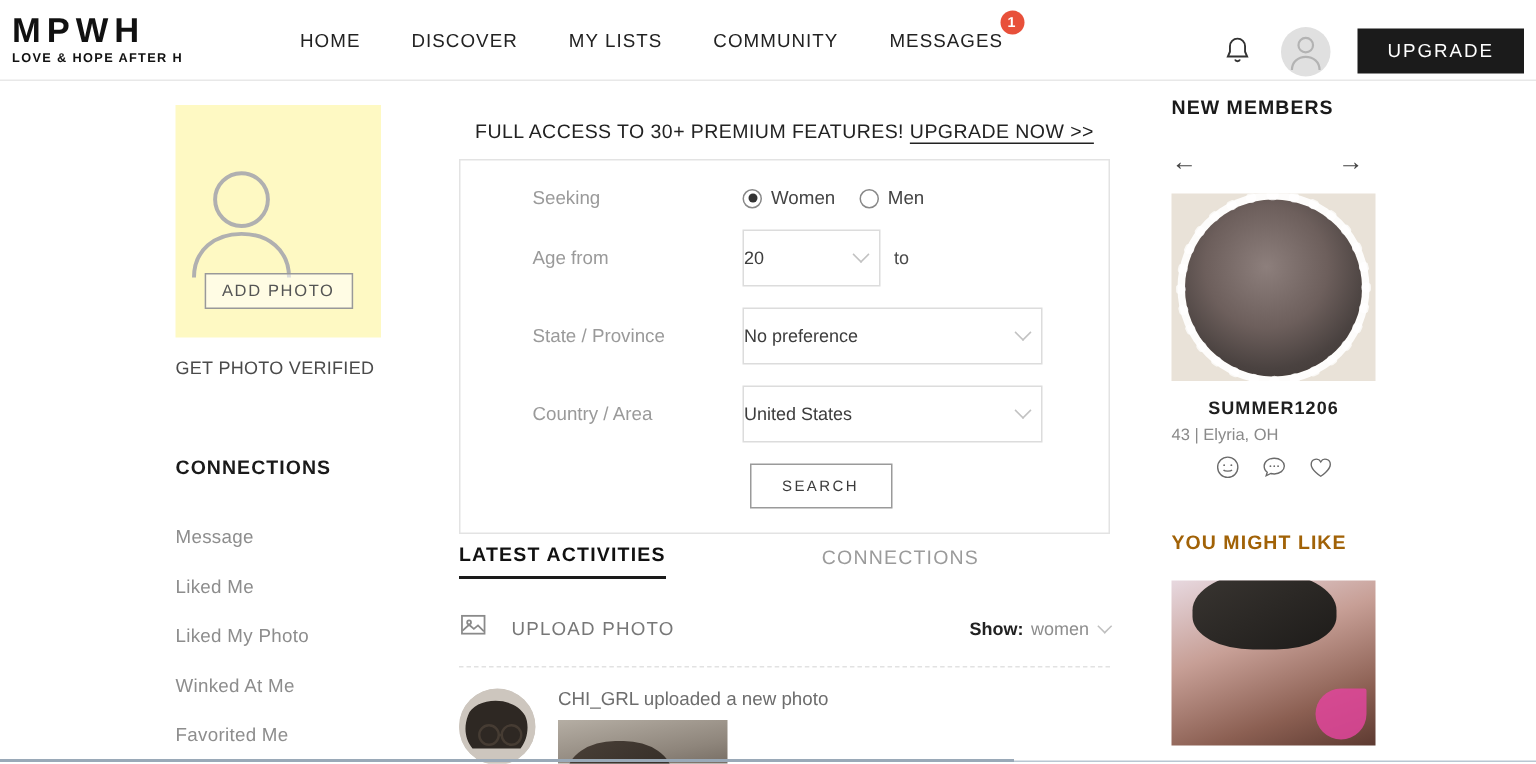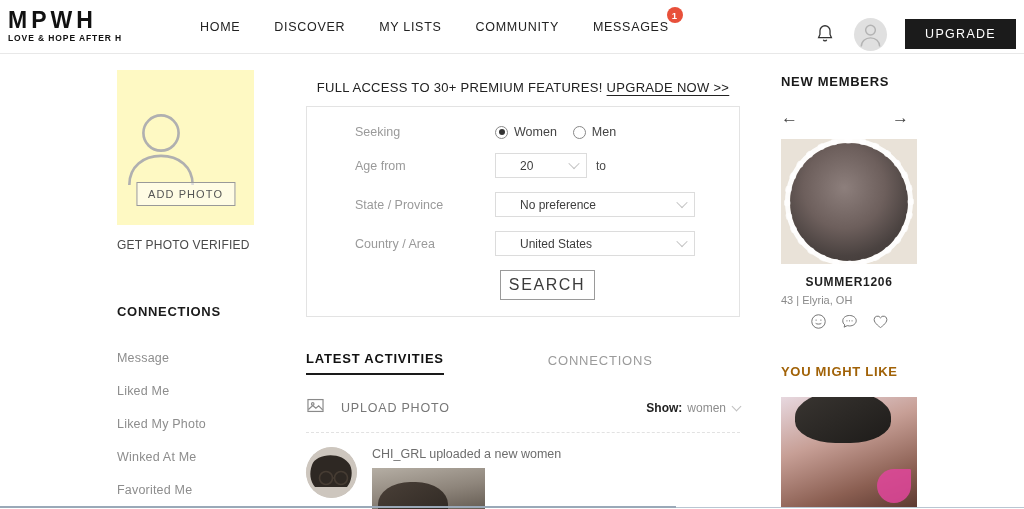--- a/index.html
+++ b/index.html
@@ -122,43 +122,43 @@
     width: 13px; height: 13px; border-radius: 50%;
     border: 1px solid #888; display: inline-block; position: relative;
     background: #fff;
   }
   .radio.on::after {
     content: ""; position: absolute; left: 2.5px; top: 2.5px;
     width: 6px; height: 6px; border-radius: 50%; background: #333;
   }
   .radio-lbl { font-size: 12.5px; color: #444; }
   .sel {
-    height: 25px; border: 1px solid #dcdcdc; background: #fff;
+    height: 38px; border: 1px solid #dcdcdc; background: #fff;
     font-size: 12px; color: #3d3d3d; display: flex;
-    align-items: center; padding: 0 24px; position: relative;
+    align-items: center; padding: 0 0; position: relative;
     cursor: pointer;
   }
   .sel .chev {
     position: absolute; right: 8px; top: 50%;
     width: 8px; height: 8px; margin-top: -4px;
     border-right: 1.4px solid #c2c2c2; border-bottom: 1.4px solid #c2c2c2;
     transform: translateY(-30%) rotate(45deg);
   }
   .sel-age { width: 92px; }
   .sel-wide { width: 200px; }
   .to-lbl { font-size: 12px; color: #4a4a4a; margin: 0 9px; }
   .search-row { display: flex; justify-content: center; margin-top: 4px; padding-left: 48px; }
   .search-btn {
     border: 1px solid #9a9a9a; background: #fff; color: #3b3b3b;
-    font-size: 16px; letter-spacing: 1.6px;
+    font-size: 10px; letter-spacing: 1.6px;
     width: 95px; height: 30px; cursor: pointer;
     font-family: "Liberation Sans", sans-serif;
   }
 
-  .tabs { margin-top: 34px; display: flex; gap: 104px; align-items: flex-end; }
+  .tabs { margin-top: 6px; display: flex; gap: 104px; align-items: flex-end; }
   .tab {
     font-size: 13px; letter-spacing: 0.8px; color: #9b9b9b;
     padding-bottom: 7px; cursor: pointer;
   }
   .tab.active { color: #111; font-weight: bold; border-bottom: 2px solid #1a1a1a; }
 
   .upload-row {
     margin-top: 21px; display: flex; align-items: center;
     justify-content: space-between;
   }
@@ -187,21 +187,21 @@
     background: linear-gradient(170deg,#b5aea4 0%,#8e857b 45%,#51483f 100%);
     overflow: hidden; cursor: pointer; position: relative;
   }
   .act-photo::after {
     content:""; position:absolute; left:6px; top:14px;
     width:70px; height:48px; border-radius:46% 46% 30% 30%;
     background: linear-gradient(150deg,#4a4038,#2a241f);
   }
 
   
-  .right-col { position: absolute; left: 781px; top: 20px; width: 180px; }
+  .right-col { position: absolute; left: 781px; top: 10px; width: 180px; }
   .right-head {
     font-size: 13px; font-weight: bold; letter-spacing: 0.7px; color: #1a1a1a;
   }
   .arrows { margin-top: 20px; display: flex; justify-content: space-between;
             width: 128px; }
   .arrow { font-size: 17px; color: #444; cursor: pointer; line-height: 1; }
   .member-photo {
     margin-top: 13px; width: 136px; height: 125px;
     overflow: hidden; position: relative; cursor: pointer;
     background: #e9e2d8;
@@ -416,21 +416,21 @@
             <circle cx="25.5" cy="25.5" r="25.5" fill="#cdc6be"></circle>
             <path d="M6 18c4-12 30-14 38 0 3 6 2 16-3 22H9C4 34 3 26 6 18z" fill="#2e2823"></path>
             <circle cx="20" cy="31" r="6.5" fill="none" stroke="#463c33" stroke-width="1.6"></circle>
             <circle cx="35" cy="31" r="6.5" fill="none" stroke="#463c33" stroke-width="1.6"></circle>
             <path d="M26.5 31h2" stroke="#463c33" stroke-width="1.6"></path>
           </svg>
         </div>
 
       </div>
       <div class="act-body">
-        <div class="act-text">CHI_GRL uploaded a new women</div>
+        <div class="act-text">CHI_GRL uploaded a new photo</div>
         <div class="act-photo"></div>
       </div>
     </div>
 
   </div>
 
   <div class="right-col">
     <div class="right-head">NEW MEMBERS</div>
 
     <div class="arrows">

